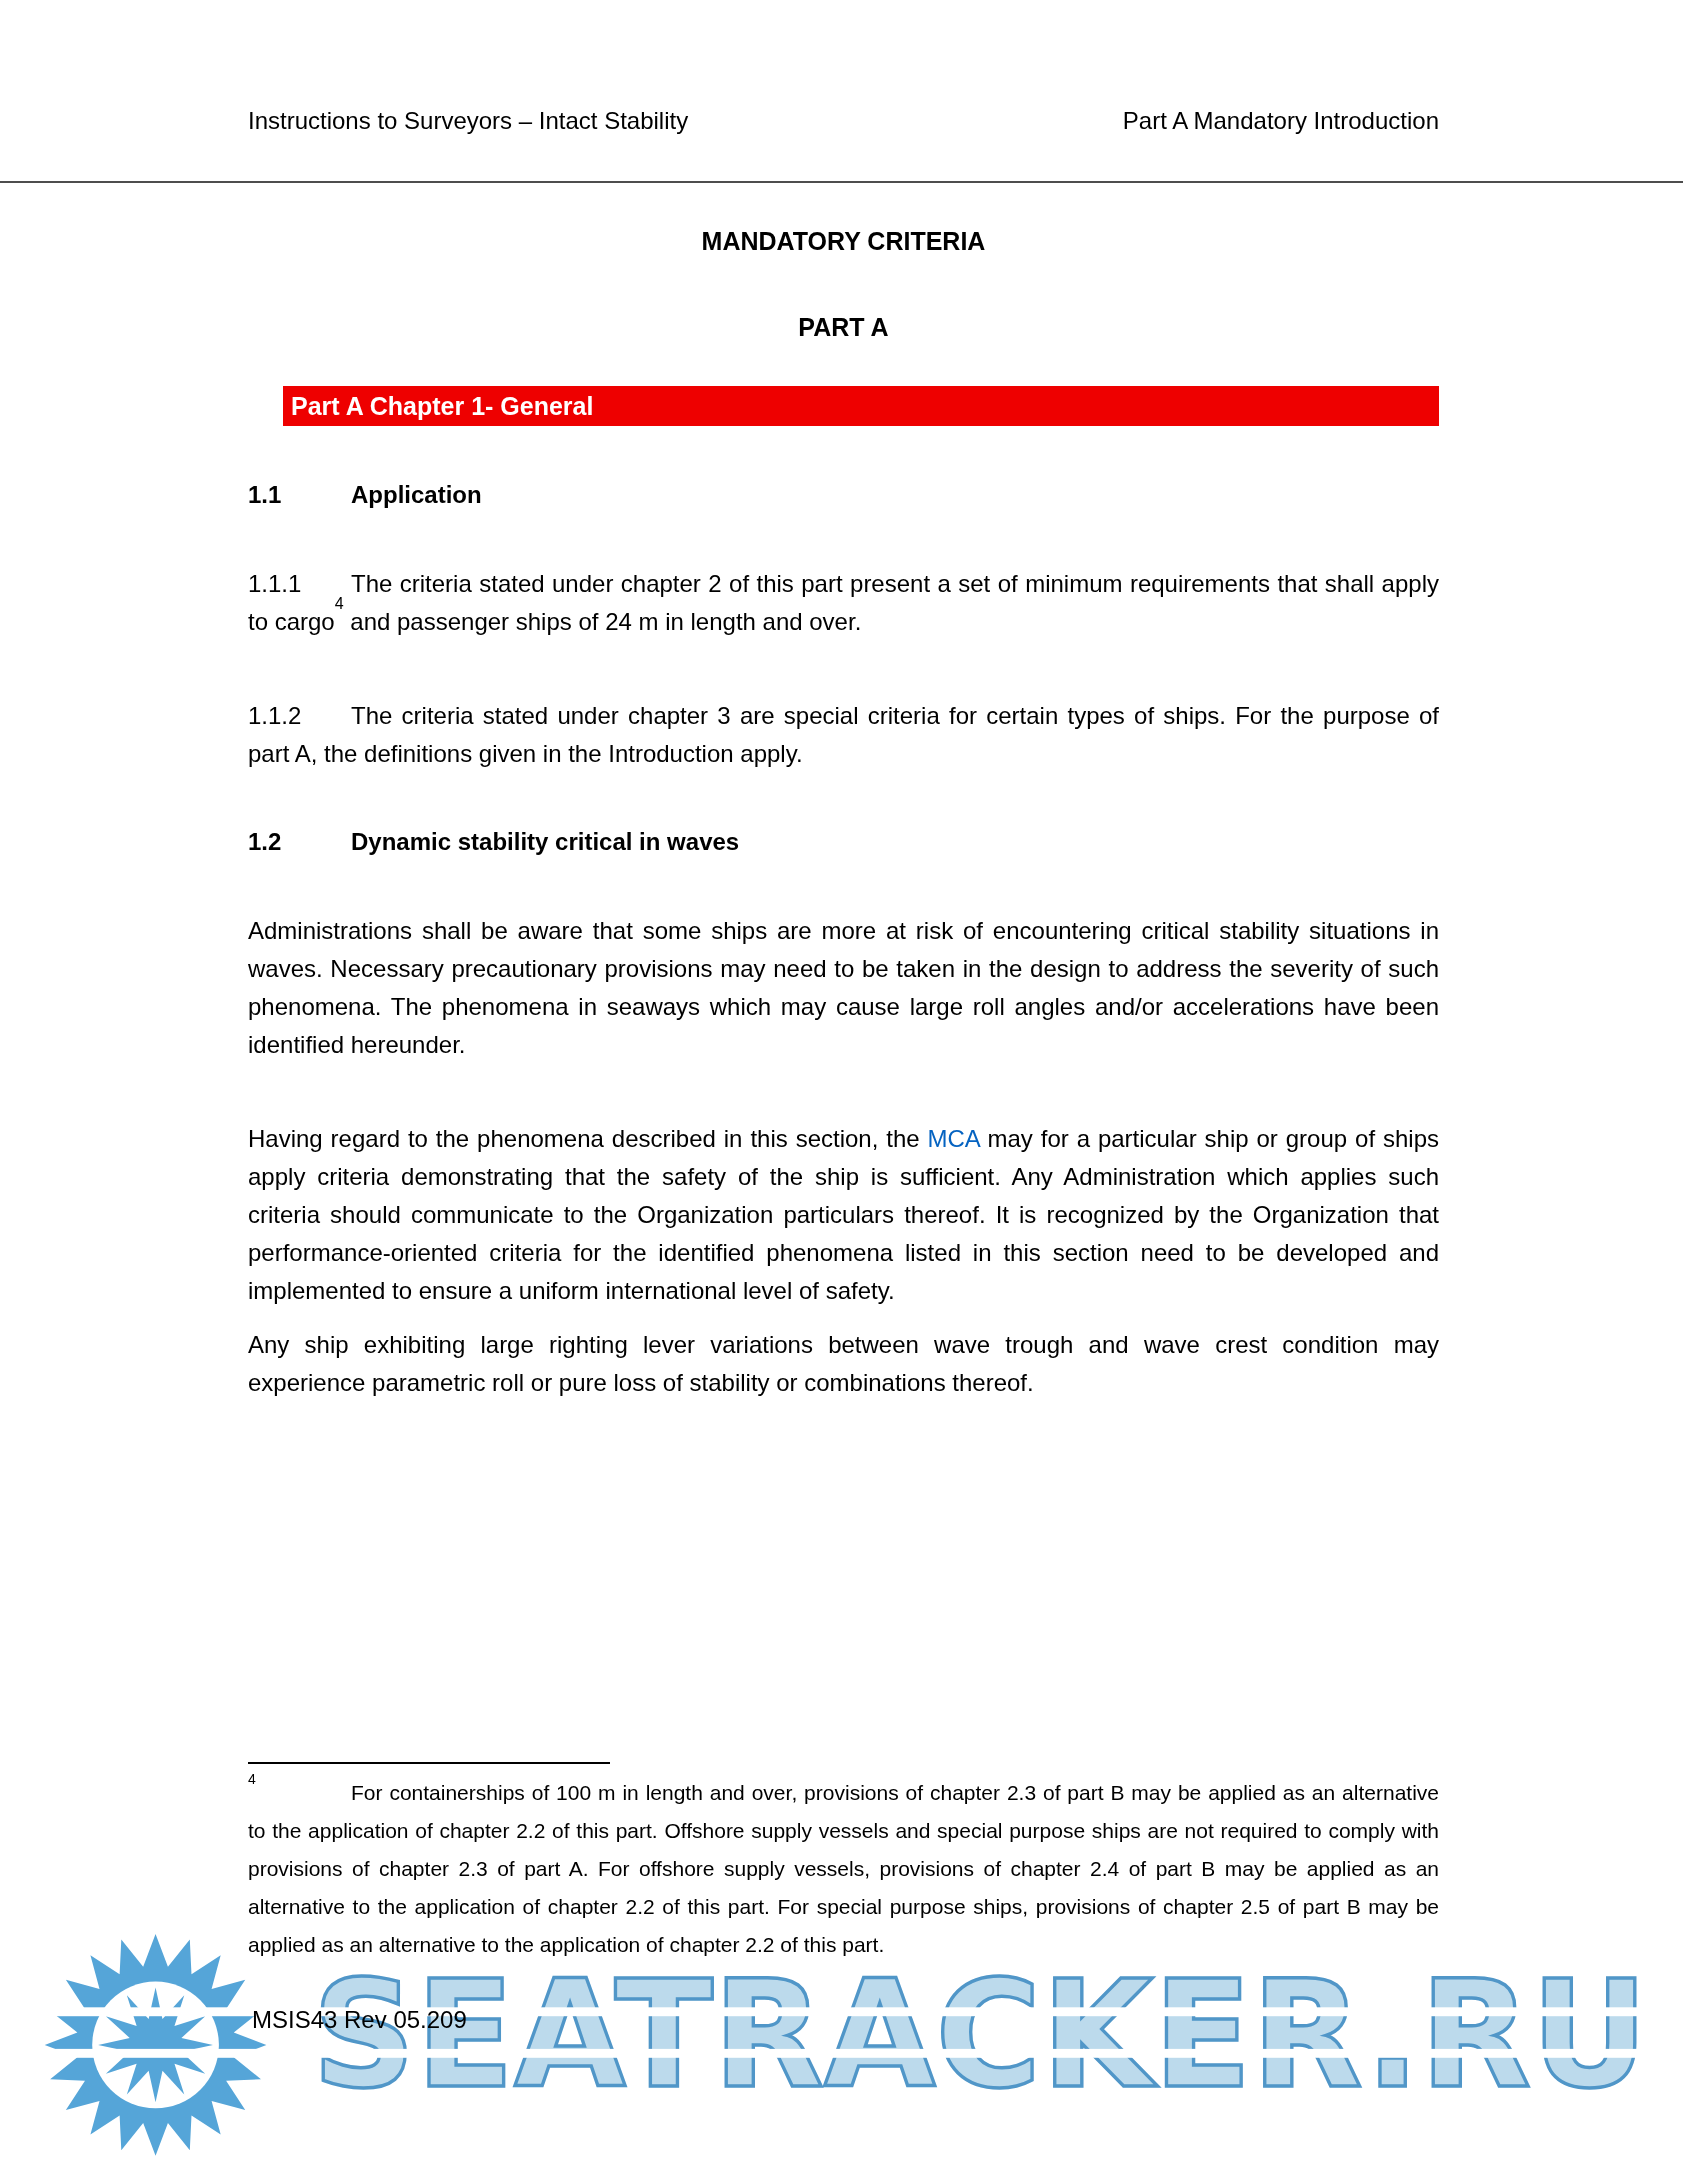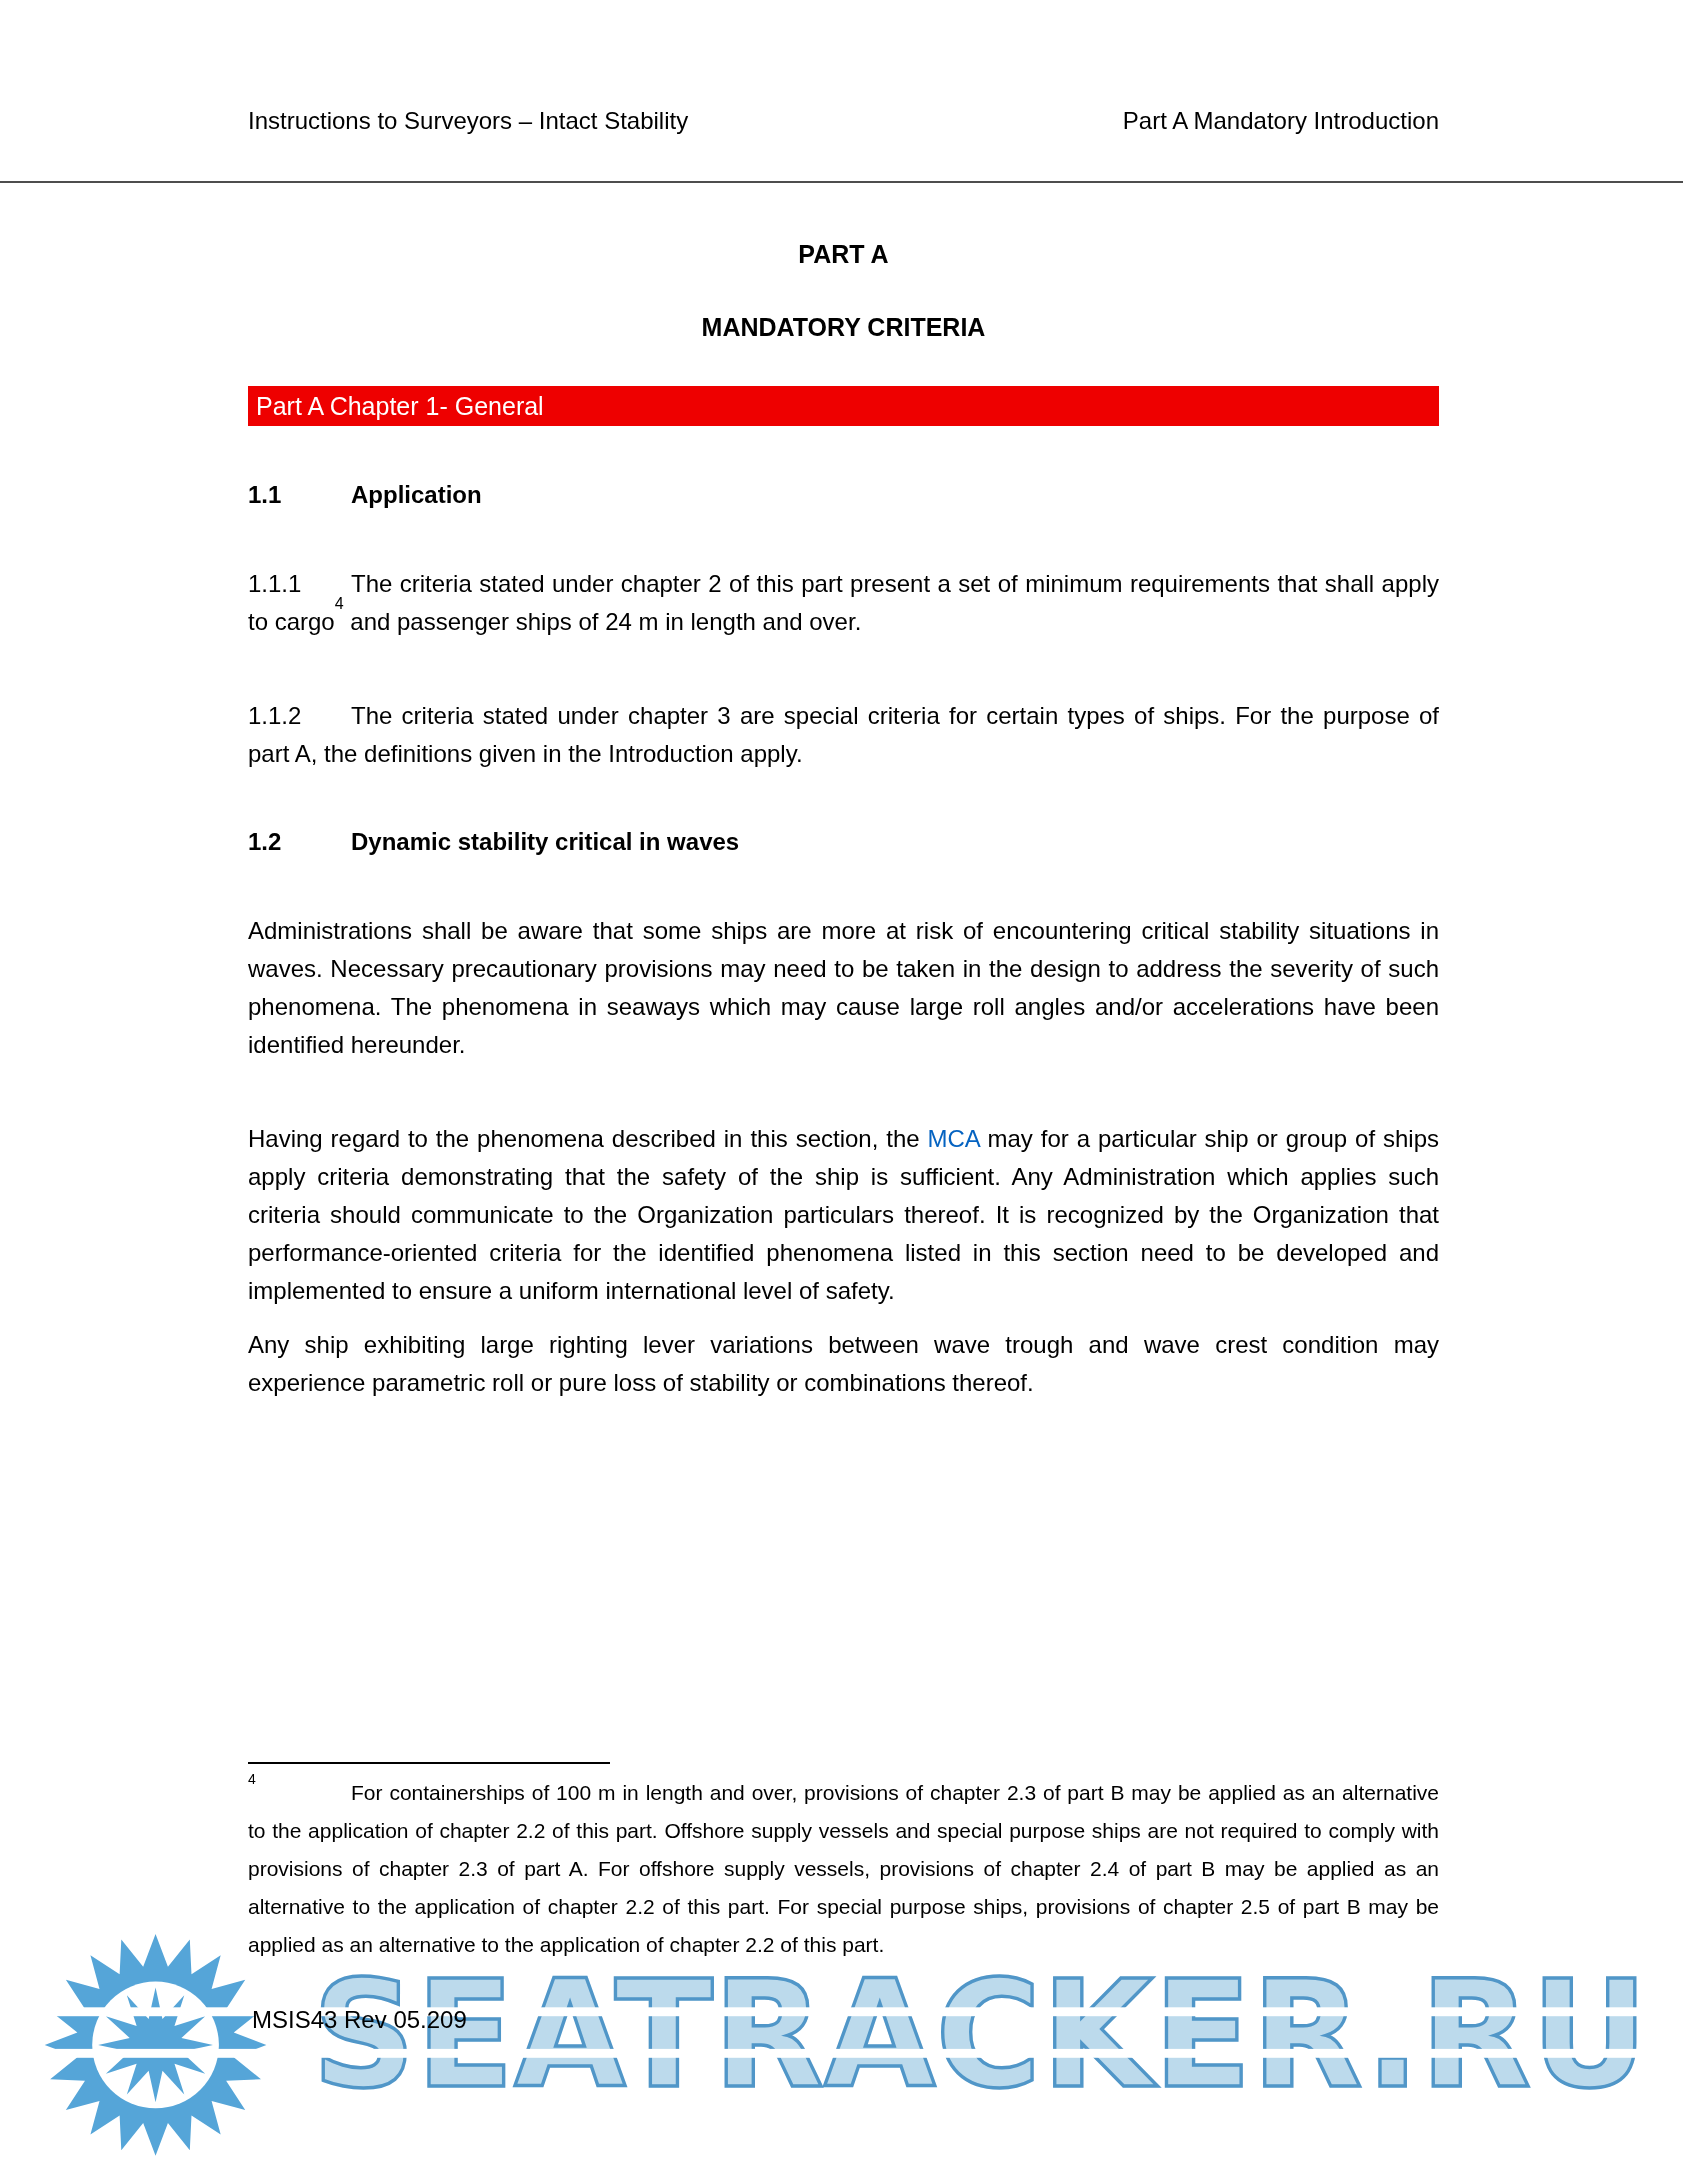--- a/index.html
+++ b/index.html
@@ -13,22 +13,22 @@
   }
   .content{padding:0 244px 0 248px;position:relative;z-index:1;}
   .header{display:flex;justify-content:space-between;padding-top:95px;font-size:24px;margin-top:12px;}
   .rule{border-top:2px solid #4d4d4d;margin-top:46px;position:relative;z-index:1;}
   .title{text-align:center;font-weight:bold;font-size:25px;}
   .title-part{margin-top:57px;}
   .title-criteria{margin-top:44px;}
   .banner{
     margin-top:44px;
     background:var(--banner-red,#ee0000);
-    color:#fff;font-weight:normal;font-size:25px;
-    line-height:30px;padding:5px 8px;
+    color:#fff;font-weight:bold;font-size:25px;
+    line-height:30px;padding:5px 8px;margin-left:35px;
   }
   .section-heading{font-size:24px;font-weight:bold;margin:55px 0 0;}
   .section-heading.first{}
   .num{display:inline-block;width:103px;}
   .para{font-size:24px;line-height:38px;text-align:justify;margin:56px 0 0;}
   .para.tight{margin-top:16px;}
   .italic-title{font-style:italic;}
   sup.ref{font-size:16px;position:relative;top:-12px;line-height:0;}
   a.doc-link{color:var(--link-blue,#0563c1);text-decoration:none;cursor:pointer;}
   .footnote{
@@ -70,22 +70,22 @@
   <div class="content">
     <div class="header">
       <span>Instructions to Surveyors – Intact Stability</span>
       <span>Part A  Mandatory Introduction</span>
     </div>
   </div>
 
   <div class="rule"></div>
 
   <div class="content">
+    <div class="title title-criteria">MANDATORY CRITERIA</div>
     <div class="title title-part">PART A</div>
-    <div class="title title-criteria">MANDATORY CRITERIA</div>
 
     <div class="banner">Part A Chapter 1- General</div>
 
     <div class="section-heading first">
       <span class="num">1.1</span><span>Application</span>
     </div>
 
     <p class="para">
       <span class="num">1.1.1</span><span>The criteria stated under chapter 2 of this part present a set of minimum requirements that shall apply to cargo</span><sup class="ref">4</sup><span> and passenger ships of 24 m in length and over.</span>
     </p>

